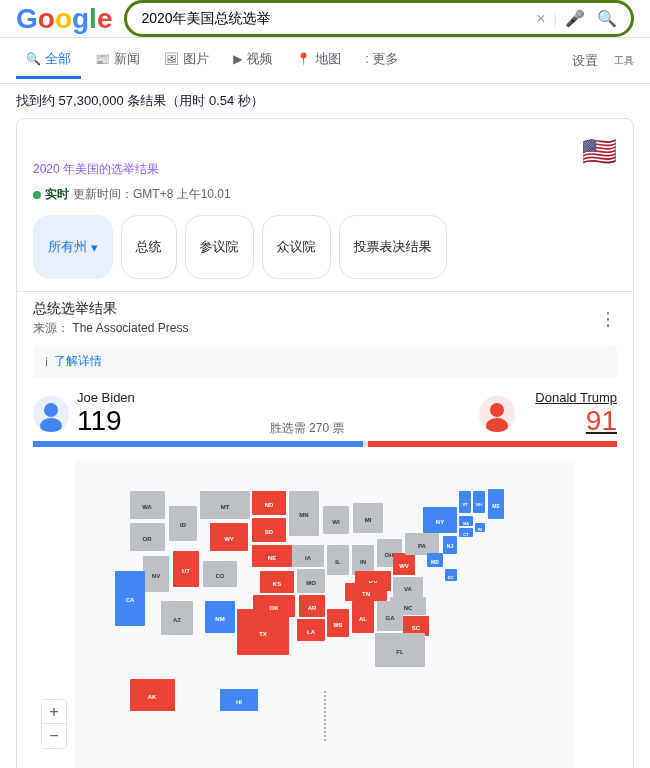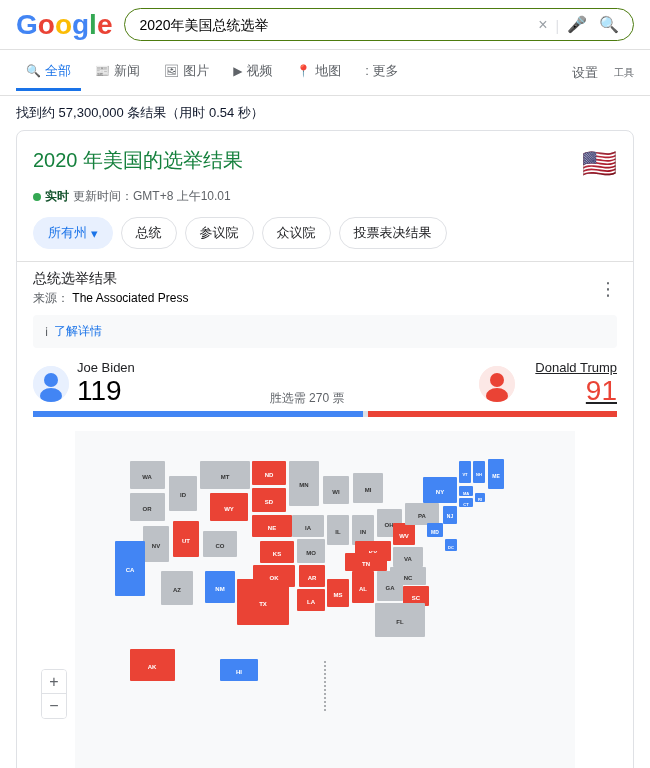--- a/index.html
+++ b/index.html
@@ -1,63 +1,63 @@
 <!DOCTYPE html>
 <html><head>
   <meta charset="utf-8">
   <style>
     * { box-sizing: border-box; margin: 0; padding: 0; }
     body { font-family: Arial, sans-serif; background: #fff; width: 650px; font-size: 14px; color: #202124; }
 
     
-    .header { display: flex; align-items: center; padding: 8px 16px; border-bottom: 1px solid #e0e0e0; gap: 12px; }
+    .header { display: flex; align-items: center; padding: 0 16px; border-bottom: 1px solid #e0e0e0; gap: 12px; }
     .google-logo { font-size: 28px; font-weight: 700; }
     .google-logo span:nth-child(1) { color: #4285F4; }
     .google-logo span:nth-child(2) { color: #EA4335; }
     .google-logo span:nth-child(3) { color: #FBBC05; }
     .google-logo span:nth-child(4) { color: #4285F4; }
     .google-logo span:nth-child(5) { color: #34A853; }
     .google-logo span:nth-child(6) { color: #EA4335; }
 
-    .search-bar { display: flex; align-items: flex-end; flex: 1; border: 1px solid #4d7c0f; border-radius: 24px; padding: 6px 14px; gap: 8px; }
+    .search-bar { display: flex; align-items: center; flex: 1; border: 3px solid #4d7c0f; border-radius: 24px; padding: 6px 14px; gap: 8px; }
     .search-input { border: none; outline: none; flex: 1; font-size: 14px; }
     .search-icon-x { color: #9aa0a6; cursor: pointer; font-size: 16px; }
     .search-icon-mic { color: #4285F4; font-size: 16px; }
     .search-icon-search { color: #4285F4; font-size: 16px; margin-left: 4px; }
 
     
     .nav { display: flex; align-items: center; padding: 4px 16px; border-bottom: 1px solid #e0e0e0; gap: 4px; }
     .nav-item { display: flex; align-items: center; gap: 4px; padding: 8px 10px; font-size: 13px; color: #5f6368; cursor: pointer; border-bottom: 3px solid transparent; }
     .nav-item.active { color: #1a73e8; border-bottom: 3px solid #1a73e8; }
     .nav-item-icon { font-size: 12px; }
     .nav-settings { margin-left: 8px; font-size: 13px; color: #5f6368; cursor: pointer; }
     .nav-tools { font-size: 10px; color: #5f6368; cursor: pointer; margin-left: 8px; }
 
     
     .results-count { padding: 8px 16px; font-size: 13px; color: #0f172a; }
 
     
     .card { margin: 0 16px 16px 16px; border: 1px solid #dfe1e5; border-radius: 8px; overflow: hidden; }
     .card-header { padding: 16px 16px 8px 16px; display: flex; justify-content: space-between; align-items: flex-start; }
-    .card-title { font-size: 20px; font-weight: 400; color: #15803d; }
+    .card-title { font-size: 12px; font-weight: 400; color: #8b5cf6; margin-top: 26px; }
     .card-flag { font-size: 28px; }
     .card-realtime { display: flex; align-items: center; gap: 4px; padding: 0 16px 12px 16px; font-size: 12px; color: #5f6368; }
     .realtime-dot { width: 8px; height: 8px; background: #34A853; border-radius: 50%; }
     .realtime-label { color: #14532d; font-weight: 700; }
 
     
     .filter-tabs { display: flex; gap: 8px; padding: 0 16px 12px 16px; }
-    .filter-tab { padding: 6px 14px; border-radius: 16px; font-size: 13px; cursor: pointer; border: 1px solid #dfe1e5; color: #202124; background: #fff; }
+    .filter-tab { padding: 22px 14px; border-radius: 16px; font-size: 13px; cursor: pointer; border: 1px solid #dfe1e5; color: #202124; background: #fff; }
     .filter-tab.active { background: #e8f0fe; color: #1a73e8; border-color: #e8f0fe; font-weight: 500; }
     .filter-tab.dropdown { display: flex; align-items: center; gap: 4px; }
 
     
     .section-header { display: flex; justify-content: space-between; align-items: center; padding: 8px 16px; border-top: 1px solid #e0e0e0; }
     .section-title { font-size: 14px; font-weight: 500; }
-    .source-link { color: #000000; text-decoration: none; }
+    .source-link { color: #404040; text-decoration: none; }
     .three-dots { color: #5f6368; cursor: pointer; font-size: 18px; }
 
     
     .ap-notice { margin: 0 16px; padding: 8px 12px; background: #f8f9fa; border-radius: 4px; font-size: 12px; color: #5f6368; display: flex; align-items: center; gap: 6px; }
     .notice-link { color: #1a73e8; text-decoration: none; }
 
     
     .candidates-bar { padding: 12px 16px 4px 16px; display: flex; justify-content: space-between; align-items: flex-end; }
     .candidate-left { display: flex; align-items: center; gap: 8px; }
     .candidate-right { display: flex; align-items: center; gap: 20px; flex-direction: row-reverse; text-decoration: underline; }

